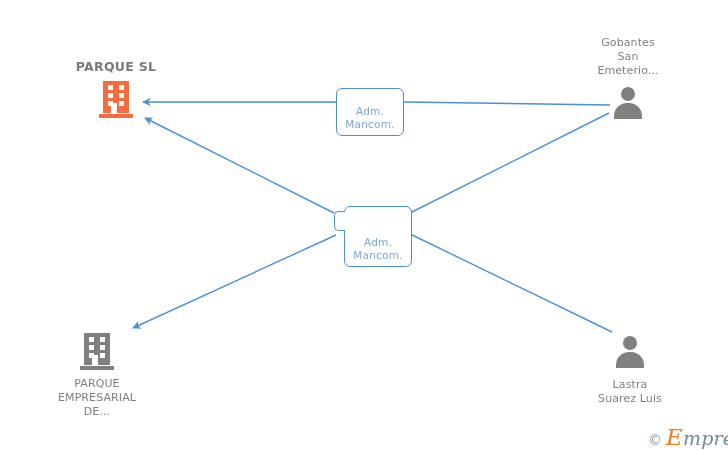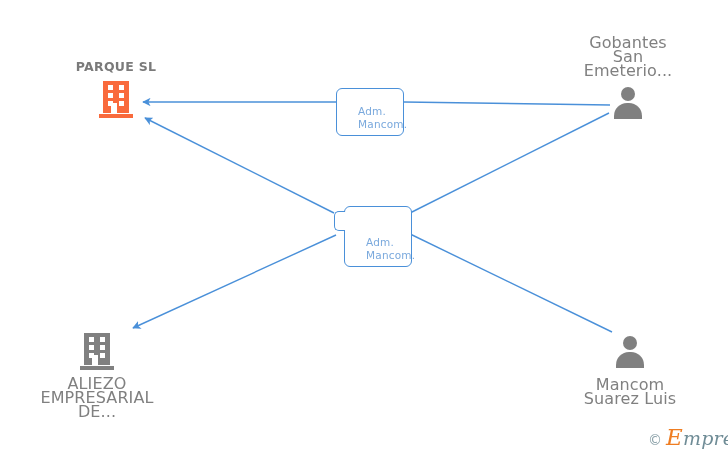--- a/index.html
+++ b/index.html
@@ -29,21 +29,21 @@
   
   .node {
     position: absolute;
     display: flex;
     flex-direction: column;
     align-items: center;
     width: 130px;
     margin-left: -65px;
   }
   .node-label {
-    font-size: 16px;
+    font-size: 11px;
     line-height: 14px;
     color: #808080;
     text-align: center;
     letter-spacing: 0.1px;
     white-space: pre-line;
   }
   .node-label.title {
     font-weight: bold;
     font-size: 12.5px;
     color: #7a7a7a;
@@ -112,22 +112,22 @@
   
   .edge-label {
     position: absolute;
     box-sizing: border-box;
     background: #ffffff;
     border: 1px solid #4a90d9;
     border-radius: 6px;
     color: #7aa9dd;
     font-size: 10.5px;
     line-height: 13px;
-    text-align: left;
-    padding: 3px 6px 4px 21px;
+    text-align: center;
+    padding: 3px 6px 4px 6px;
     white-space: pre-line;
     letter-spacing: 0.2px;
   }
   .edge-label .tab {
     position: absolute;
     left: -11px;
     top: 4px;
     width: 11px;
     height: 20px;
     box-sizing: border-box;
@@ -222,33 +222,33 @@
         <div class="win" style="left:9px;  top:5px;"></div>
         <div class="win" style="left:20px; top:5px;"></div>
         <div class="win" style="left:9px;  top:13px;"></div>
         <div class="win" style="left:20px; top:13px;"></div>
         <div class="win" style="left:9px;  top:21px;"></div>
         <div class="win" style="left:20px; top:21px;"></div>
         <div class="door"></div>
         <div class="base"></div>
       </div>
     </div>
-    <div class="node-label">ALIEZO
+    <div class="node-label">PARQUE
 EMPRESARIAL
 DE...</div>
   </div>
 
   <div class="node label-below" style="left:630px; top:333px;">
     <div class="node-icon" style="color:#808080;">
       <div class="person">
         <div class="head"></div>
         <div class="torso"></div>
       </div>
     </div>
-    <div class="node-label">Mancom
+    <div class="node-label">Lastra
 Suarez Luis</div>
   </div>
 
   <div class="edge-label" style="left:336px; top:88px; width:68px;">
     <span>Adm.
 Mancom.</span>
   </div>
 
   <div class="edge-label" style="left:344px; top:206px; width:68px;">
     <span class="tab"></span>

